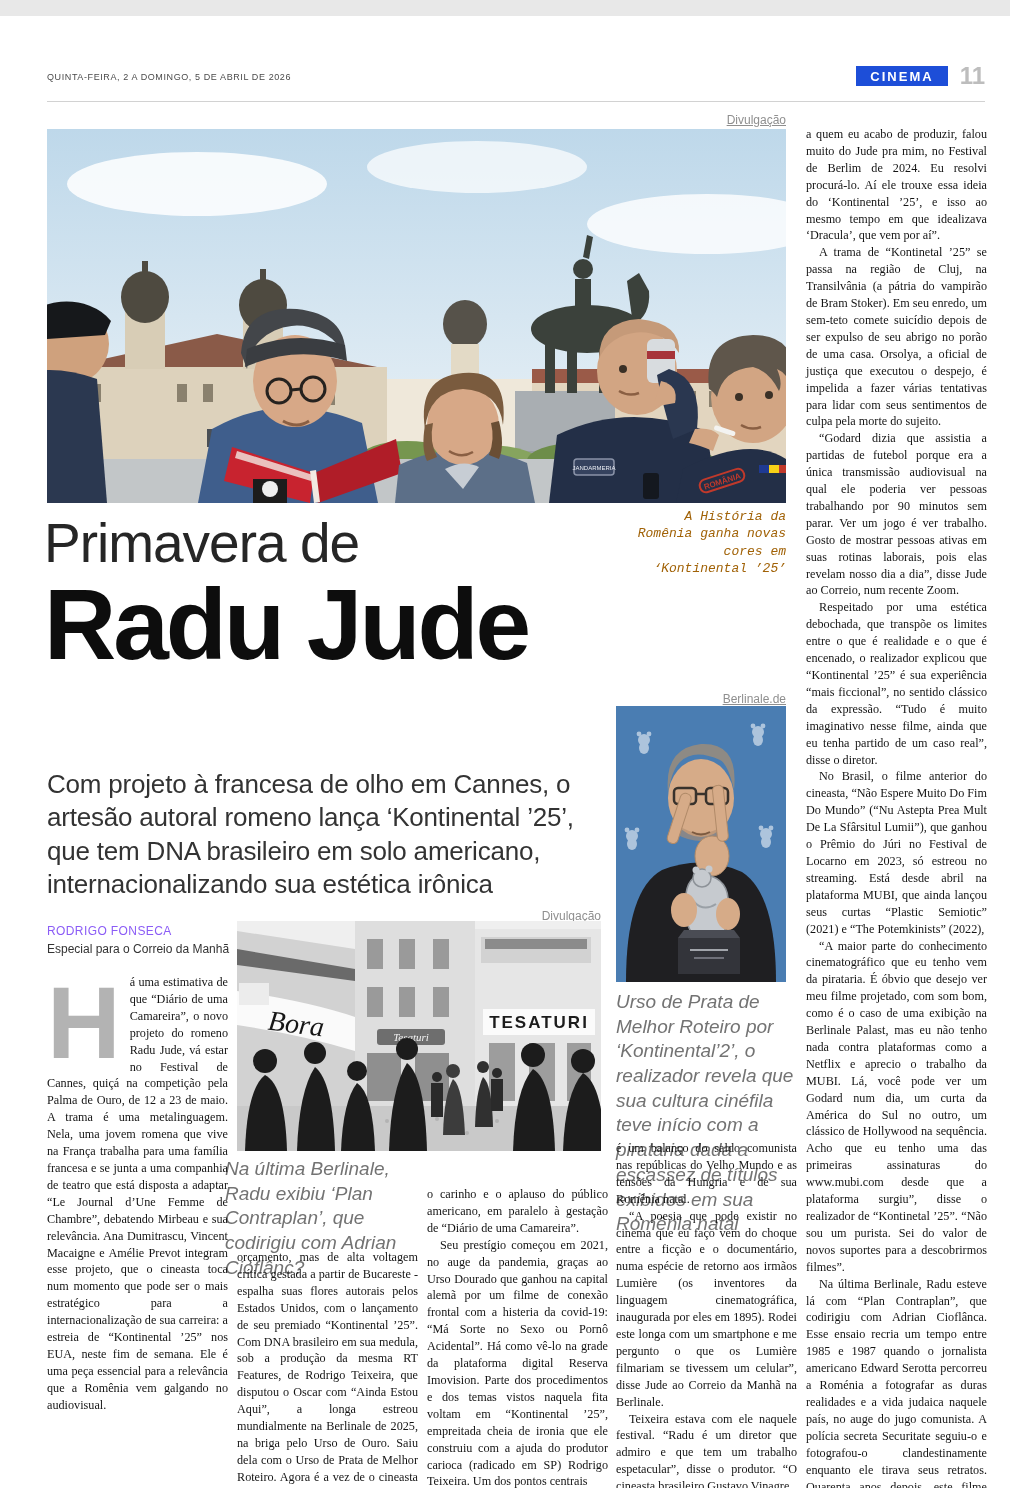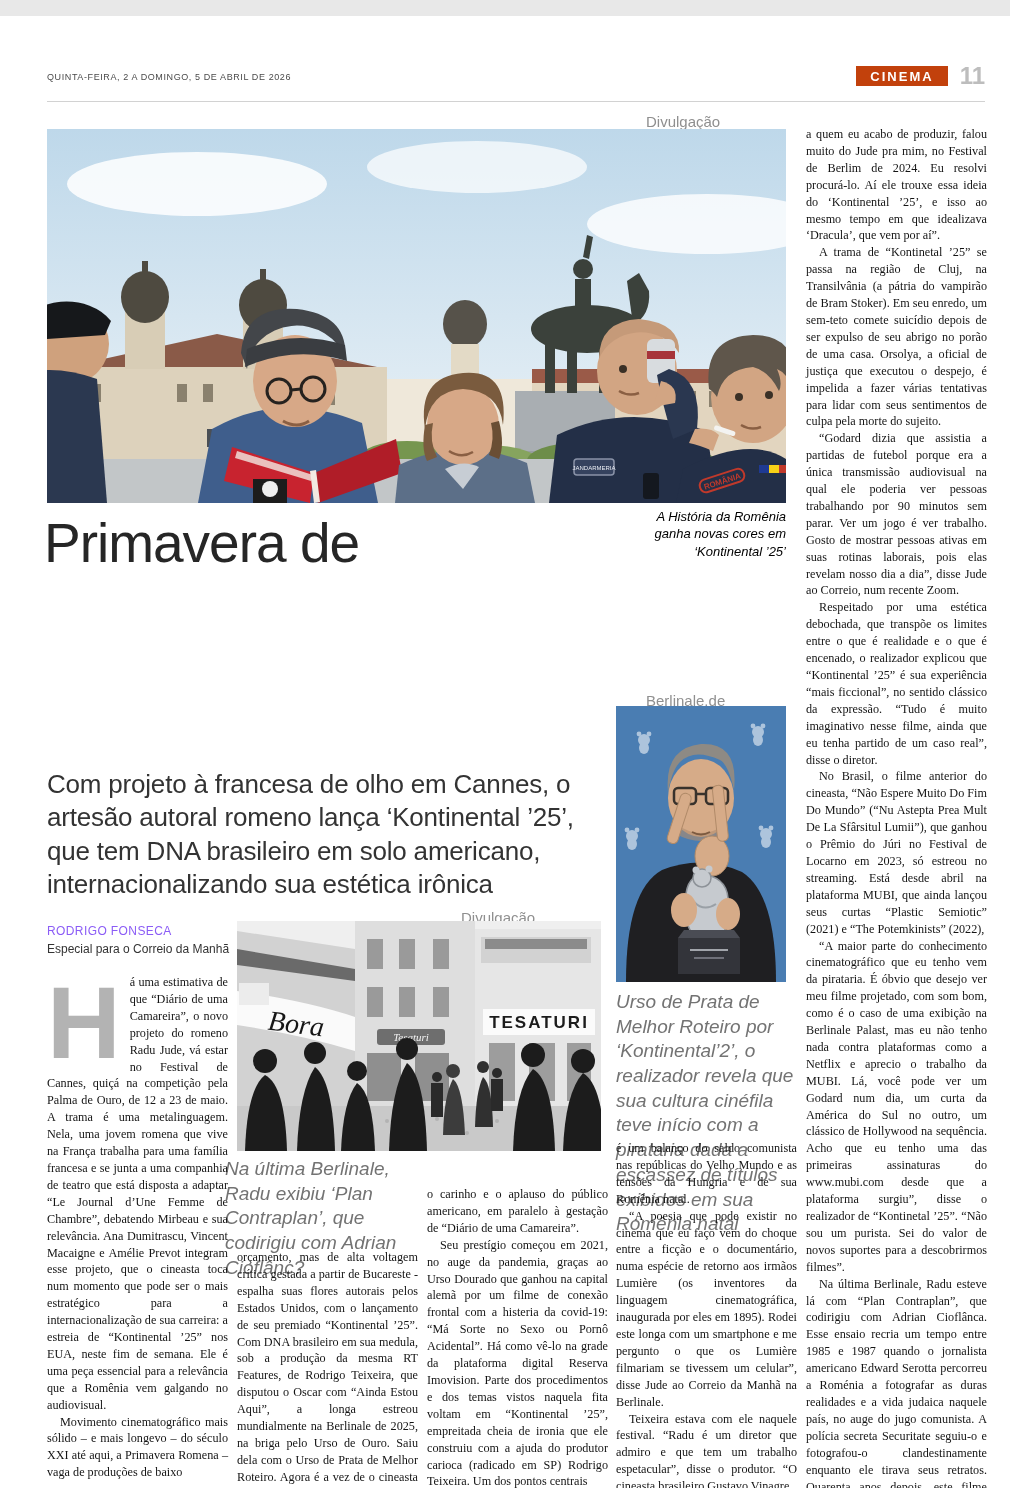--- a/index.html
+++ b/index.html
@@ -12,52 +12,52 @@
   
   .dateline {
     position:absolute; left:47px; top:56px;
     font-family:"Liberation Sans", sans-serif; font-size:9px; letter-spacing:.6px;
     color:#4a4a4a;
   }
   .header-right {
     position:absolute; right:25px; top:46px; display:flex; align-items:center; gap:12px;
   }
   .section-badge {
-    background:#c2410c; color:#ffffff; font-family:"Liberation Sans", sans-serif;
+    background:#1d4ed8; color:#ffffff; font-family:"Liberation Sans", sans-serif;
     font-weight:bold; font-size:13px; letter-spacing:2px; padding:3px 14px 2px 14px;
   }
   .masthead {
     font-family:"Liberation Serif", serif; font-weight:bold; font-size:29px;
     letter-spacing:-0.5px; color:#111;
   }
   .page-number {
     font-family:"Liberation Sans", sans-serif; font-size:24px; color:#bdbdbd; font-weight:bold;
   }
   .header-rule { position:absolute; left:47px; right:25px; top:85px; height:1px; background:#d2d2d2; }
 
   
   .photo { position:absolute; overflow:hidden; background:#dfe5ea; }
   .photo svg { display:block; }
   .credit {
-    position:absolute; font-family:"Liberation Sans", sans-serif; font-size:15px;
-    color:#8f8f8f; 
+    position:absolute; font-family:"Liberation Sans", sans-serif; font-size:12px;
+    color:#8f8f8f; text-align:right;text-decoration:underline;
   }
   .hero-photo   { left:47px;  top:113px; width:739px; height:374px; }
   .street-photo { left:237px; top:905px; width:364px; height:230px; }
   .portrait-photo { left:616px; top:690px; width:170px; height:276px; }
 
   
   .headline { position:absolute; left:44px; top:496px; width:600px; font-family:"Liberation Sans", sans-serif; }
   .hl-thin  { font-weight:200; font-size:55px; line-height:62px; color:#262626; letter-spacing:-1px; }
   .hl-black { font-weight:900; font-size:100px; line-height:100px; color:#0d0d0d; letter-spacing:-3px; }
 
   .hero-caption {
     position:absolute; left:636px; top:492px; width:150px; text-align:right;
-    font-family:Liberation Sans, sans-serif; font-style:italic; font-weight:300;
-    font-size:13px; line-height:1.33; color:#000000;
+    font-family:Liberation Mono, monospace; font-style:italic; font-weight:300;
+    font-size:13px; line-height:1.33; color:#a16207;
   }
 
   .standfirst {
     position:absolute; left:47px; top:752px; width:545px;
     font-family:"Liberation Sans", sans-serif; font-weight:300;
     font-size:26px; line-height:1.28; color:#333333; letter-spacing:-0.2px;
   }
 
   .byline { position:absolute; left:47px; top:908px; font-family:"Liberation Sans", sans-serif; }
   .byline .name { font-size:12px; font-weight:normal; letter-spacing:.4px; color:#8b5cf6; }
@@ -241,20 +241,21 @@
           <rect x="712" y="336" width="10" height="8" fill="#1f3a93"></rect>
           <rect x="722" y="336" width="10" height="8" fill="#f7d117"></rect>
           <rect x="732" y="336" width="7" height="8" fill="#c0392b"></rect>
         </g>
       </g>
     </svg>
   </div>
 
   <div class="headline">
     <div class="hl-thin">Primavera de</div>
+    <div class="hl-black">Radu Jude</div>
   </div>
 
   <div class="hero-caption">A História da Romênia ganha novas cores em ‘Kontinental ’25’</div>
 
   <div class="standfirst">Com projeto à francesa de olho em Cannes, o artesão autoral romeno lança ‘Kontinental ’25’, que tem DNA brasileiro em solo americano, internacionalizando sua estética irônica</div>
   <div class="byline">
     <div class="name">RODRIGO FONSECA</div>
     <div class="role">Especial para o Correio da Manhã</div>
   </div>
 
@@ -412,21 +413,20 @@
             <circle cx="260" cy="152" r="5"></circle>
             <rect x="254" y="158" width="12" height="32"></rect>
           </g>
       </g>
     </svg>
   </div>
   <div class="photo-caption cap-street">Na última Berlinale, Radu exibiu ‘Plan Contraplan’, que codirigiu com Adrian Cioflânc?</div>
 
   <div class="col col1">
     <p><span class="dropcap">H</span><span>á uma estimativa de que “Diário de uma Camareira”, o novo projeto do romeno Radu Jude, vá estar no Festival de Cannes, quiçá na competição pela Palma de Ouro, de 12 a 23 de maio. A trama é uma metalinguagem. Nela, uma jovem romena que vive na França trabalha para uma família francesa e se junta a uma companhia de teatro que está disposta a adaptar “Le Journal d’Une Femme de Chambre”, debatendo Mirbeau e sua relevância. Ana Dumitrascu, Vincent Macaigne e Amélie Prevot integram esse projeto, que o cineasta toca num momento que pode ser o mais estratégico para a internacionalização de sua carreira: a estreia de “Kontinental ’25” nos EUA, neste fim de semana. Ele é uma peça essencial para a relevância que a Romênia vem galgando no audiovisual.</span></p>
-    <p class="ind">Movimento cinematográfico mais sólido – e mais longevo – do século XXI até aqui, a Primavera Romena – vaga de produções de baixo</p>
   </div>
 
   <div class="col col2">
     <p>orçamento, mas de alta voltagem crítica gestada a partir de Bucareste - espalha suas flores autorais pelos Estados Unidos, com o lançamento de seu premiado “Kontinental ’25”. Com DNA brasileiro em sua medula, sob a produção da mesma RT Features, de Rodrigo Teixeira, que disputou o Oscar com “Ainda Estou Aqui”, a longa estreou mundialmente na Berlinale de 2025, na briga pelo Urso de Ouro. Saiu dela com o Urso de Prata de Melhor Roteiro. Agora é a vez de o cineasta ganhar</p>
   </div>
 
   <div class="col col3">
     <p>o carinho e o aplauso do público americano, em paralelo à gestação de “Diário de uma Camareira”.</p>
     <p class="ind">Seu prestígio começou em 2021, no auge da pandemia, graças ao Urso Dourado que ganhou na capital alemã por um filme de conexão frontal com a histeria da covid-19: “Má Sorte no Sexo ou Pornô Acidental”. Há como vê-lo na grade da plataforma digital Reserva Imovision. Parte dos procedimentos e dos temas vistos naquela fita voltam em “Kontinental ’25”, empreitada cheia de ironia que ele construiu com a ajuda do produtor carioca (radicado em SP) Rodrigo Teixeira. Um dos pontos centrais</p>
   </div>

